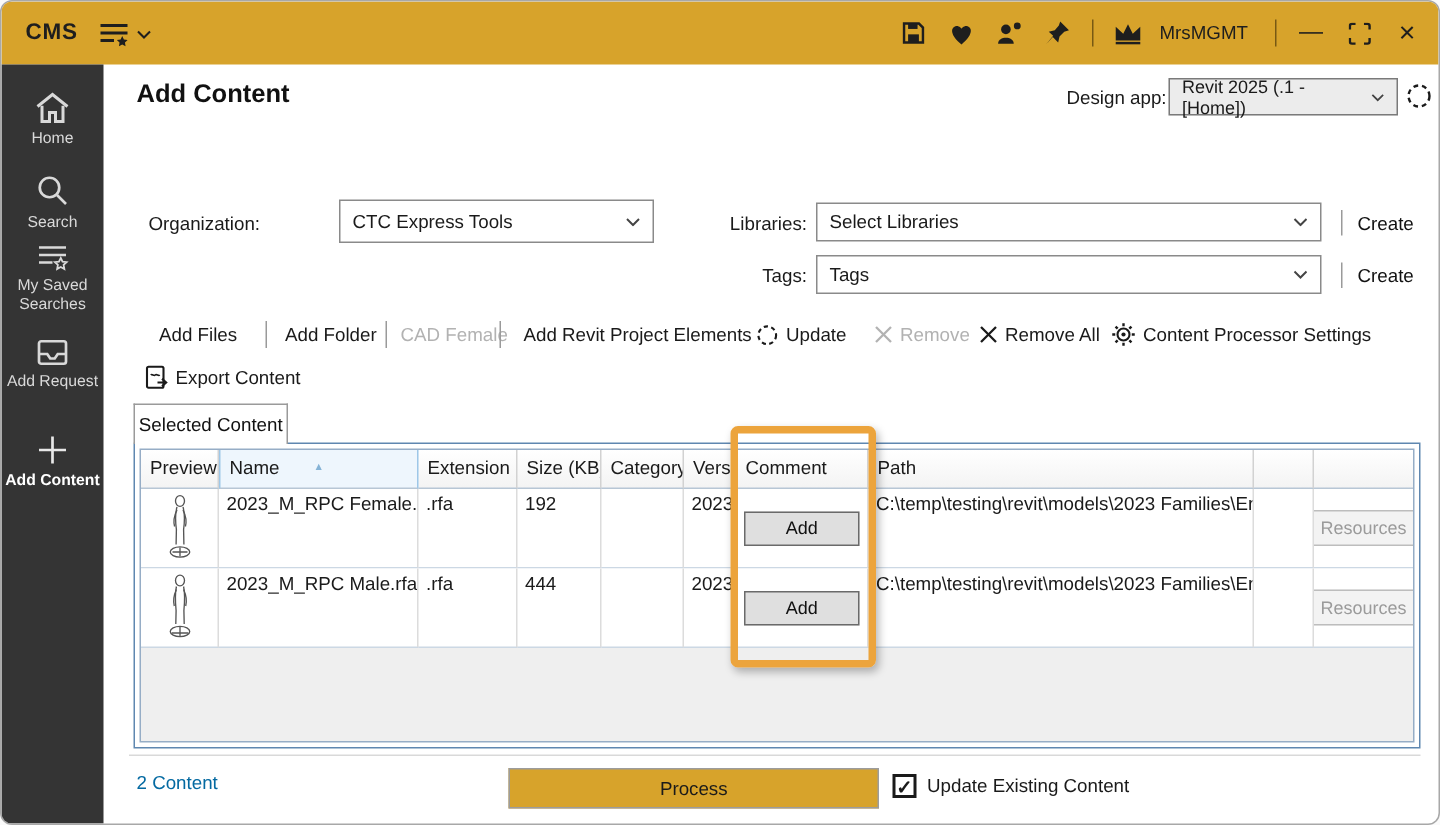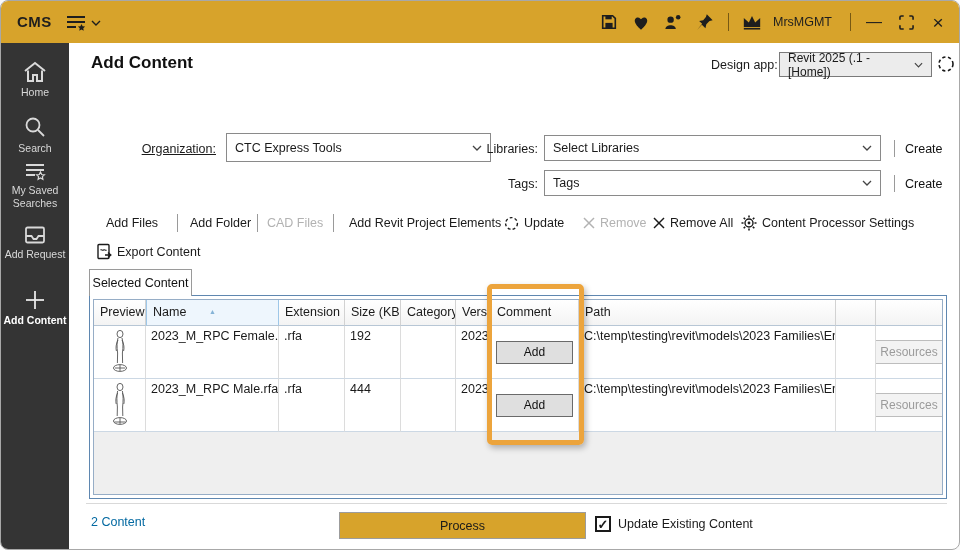--- a/index.html
+++ b/index.html
@@ -210,22 +210,22 @@
           <path d="M1 1 L5 5 L9 1" stroke="#444" stroke-width="1.3" fill="none"></path>
         </svg>
       </span>
   </div>
   <div class="abs" style="left:936px; top:54px;">
     <svg width="18" height="18" viewBox="0 0 18 18">
         <circle cx="9" cy="9" r="7" fill="none" stroke="#1a1a1a" stroke-width="1.6" stroke-dasharray="3.2 2.6"></circle>
       </svg>
   </div>
 
-  <span class="field-label abs" style="left:98px; top:141px; width:117px; text-align:right;text-decoration:underline;">Organization:</span>
-  <div class="selectbox" style="left:225px; top:132px; width:265px; height:29px;">
+  <span class="field-label abs" style="left:98px; top:141px; width:117px; text-align:left;">Organization:</span>
+  <div class="selectbox" style="left:225px; top:132px; width:210px; height:29px;">
     <span>CTC Express Tools</span>
     <span class="chev">
         <svg width="10" height="6" viewBox="0 0 10 6">
           <path d="M1 1 L5 5 L9 1" stroke="#444" stroke-width="1.3" fill="none"></path>
         </svg>
       </span>
   </div>
 
   <span class="field-label abs" style="left:480px; top:141px; width:57px; text-align:right;">Libraries:</span>
   <div class="selectbox" style="left:543px; top:134px; width:337px; height:26px;">
@@ -253,21 +253,21 @@
 
   <div class="tool" style="left:105px;">
       <span>Add Files</span>
     </div>
   <div class="tool-sep" style="left:176px;"></div>
   <div class="tool" style="left:189px;">
       <span>Add Folder</span>
     </div>
   <div class="tool-sep" style="left:256px;"></div>
   <div class="tool disabled" style="left:266px;">
-      <span>CAD Files</span>
+      <span>CAD Female</span>
     </div>
   <div class="tool-sep" style="left:332px;"></div>
   <div class="tool" style="left:348px;">
       <span>Add Revit Project Elements</span>
     </div>
   <div class="tool" style="left:503px;">
     <span>
         <svg width="15" height="15" viewBox="0 0 16 16">
           <circle cx="8" cy="8" r="6.3" fill="none" stroke="#1a1a1a" stroke-width="1.5" stroke-dasharray="3 2.4"></circle>
         </svg>

